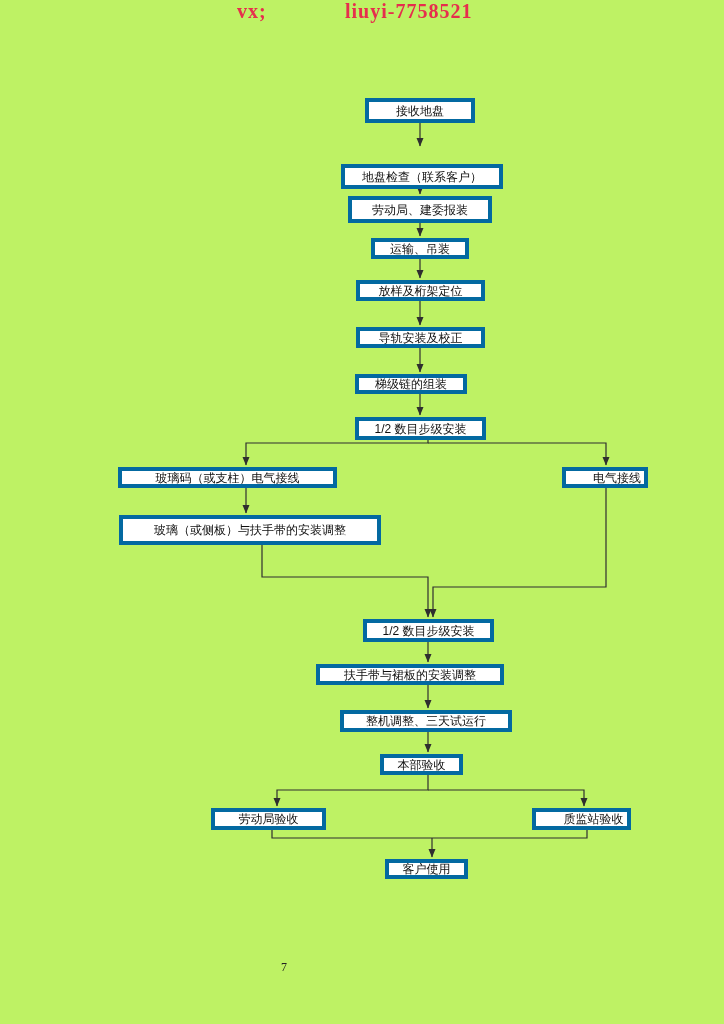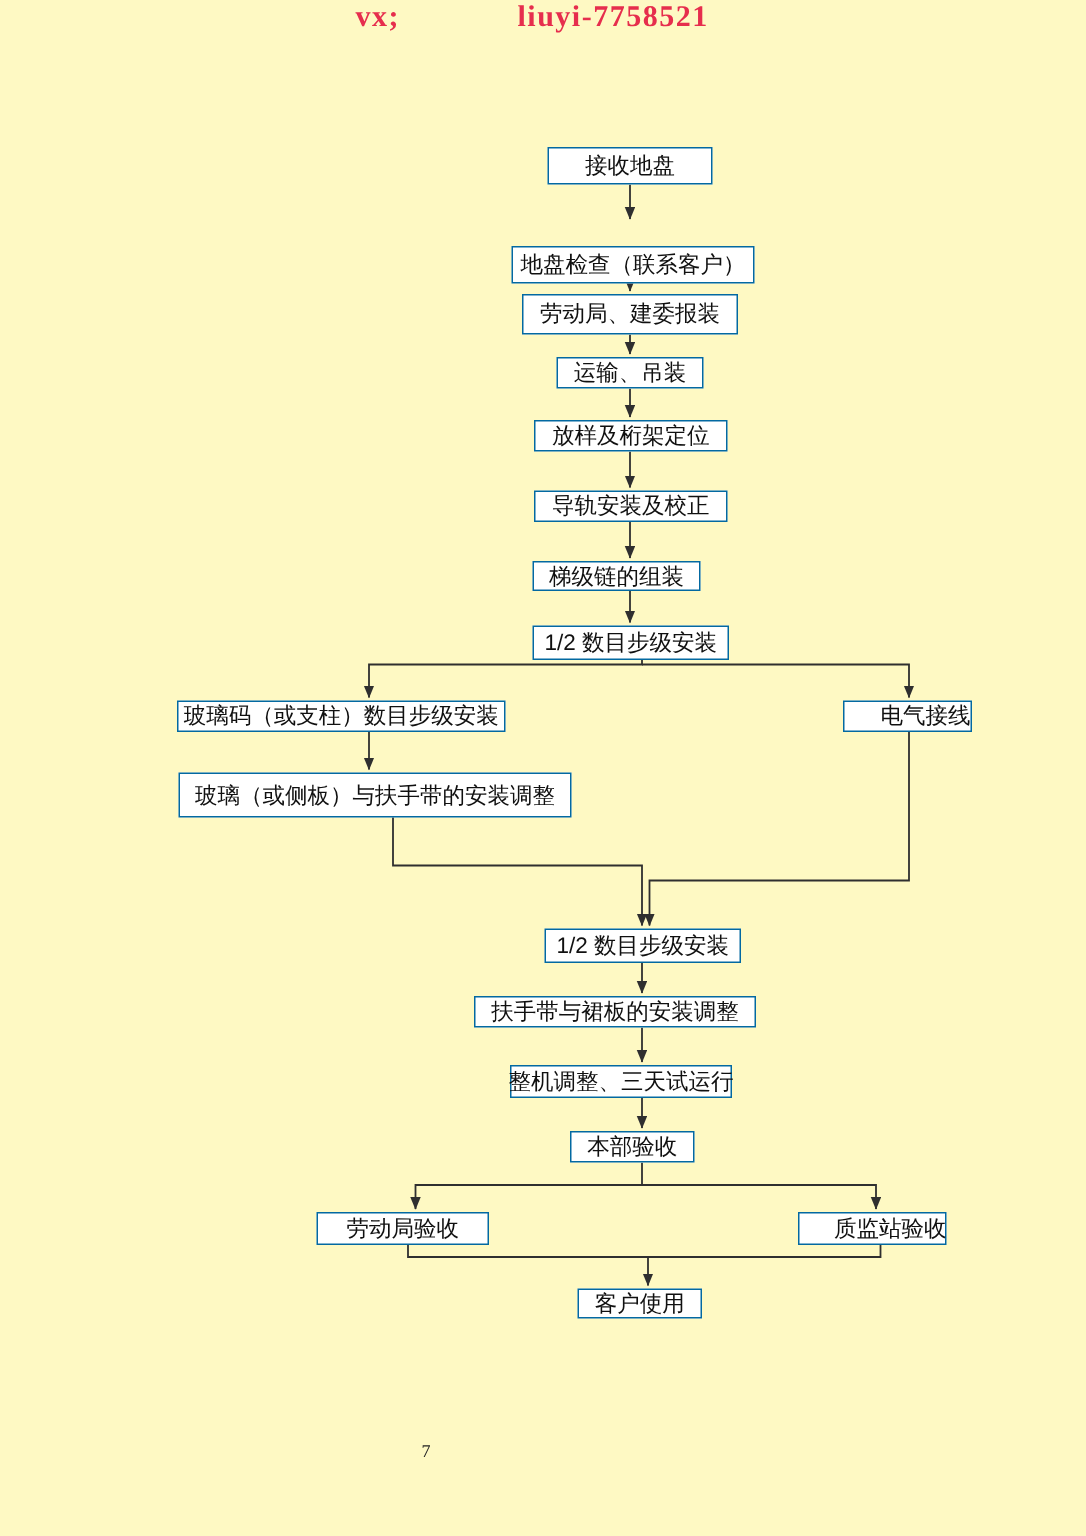--- a/index.html
+++ b/index.html
@@ -1,19 +1,19 @@
 <!DOCTYPE html>
 <html><head>
 <meta charset="utf-8">
 <style>
   html,body{margin:0;padding:0;background:#ffffff;}
   .page{
     position:relative;
     width:724px;height:1024px;
-    background:#fef9c3;
+    background:#bef264;
     overflow:hidden;
     font-family:"Liberation Sans",sans-serif;
   }
   .watermark-part{
     position:absolute;
     top:0px;
     font-family:"Liberation Serif",serif;
     font-size:20px;
     font-weight:bold;
     letter-spacing:1px;
@@ -29,23 +29,23 @@
     fill:none;
     stroke:#2f2f2f;
     stroke-width:1.2;
   }
   .node{
     position:absolute;
     box-sizing:border-box;
     display:flex;
     align-items:center;
     justify-content:center;
-    border:1px solid #0369a1;
+    border:4px solid #0369a1;
     background:#ffffff;
-    font-size:15px;
+    font-size:12px;
     line-height:1;
     color:#101010;
     white-space:nowrap;
     z-index:2;
   }
   .page-number{
     position:absolute;
     left:281px;top:960px;
     font-family:"Liberation Serif",serif;
     font-size:12px;
@@ -90,26 +90,26 @@
 
   <div id="nodes">
       <div class="node" style="left: 365px; top: 98px; width: 110px; height: 25px;">接收地盘</div>
       <div class="node" style="left: 341px; top: 148px; width: 162px; height: 25px; margin-top: 16px;">地盘检查（联系客户）</div>
       <div class="node" style="left: 348px; top: 196px; width: 144px; height: 27px;">劳动局、建委报装</div>
       <div class="node" style="left: 371px; top: 238px; width: 98px; height: 21px;">运输、吊装</div>
       <div class="node" style="left: 356px; top: 280px; width: 129px; height: 21px;">放样及桁架定位</div>
       <div class="node" style="left: 356px; top: 327px; width: 129px; height: 21px;">导轨安装及校正</div>
       <div class="node" style="left: 355px; top: 374px; width: 112px; height: 20px;">梯级链的组装</div>
       <div class="node" style="left: 355px; top: 417px; width: 131px; height: 23px;">1/2 数目步级安装</div>
-      <div class="node" style="left: 118px; top: 467px; width: 219px; height: 21px;">玻璃码（或支柱）数目步级安装</div>
+      <div class="node" style="left: 118px; top: 467px; width: 219px; height: 21px;">玻璃码（或支柱）电气接线</div>
       <div class="node" style="left: 562px; top: 467px; width: 86px; height: 21px; padding-left: 24px;">电气接线</div>
       <div class="node" style="left: 119px; top: 515px; width: 262px; height: 30px;">玻璃（或侧板）与扶手带的安装调整</div>
       <div class="node" style="left: 363px; top: 619px; width: 131px; height: 23px;">1/2 数目步级安装</div>
       <div class="node" style="left: 316px; top: 664px; width: 188px; height: 21px;">扶手带与裙板的安装调整</div>
-      <div class="node" style="left: 340px; top: 710px; width: 148px; height: 22px;">整机调整、三天试运行</div>
+      <div class="node" style="left: 340px; top: 710px; width: 172px; height: 22px;">整机调整、三天试运行</div>
       <div class="node" style="left: 380px; top: 754px; width: 83px; height: 21px;">本部验收</div>
       <div class="node" style="left: 211px; top: 808px; width: 115px; height: 22px;">劳动局验收</div>
       <div class="node" style="left: 532px; top: 808px; width: 99px; height: 22px; padding-left: 24px;">质监站验收</div>
       <div class="node" style="left: 385px; top: 859px; width: 83px; height: 20px;">客户使用</div>
     </div>
 
   <div class="page-number">7</div>
 
 </div>
 

